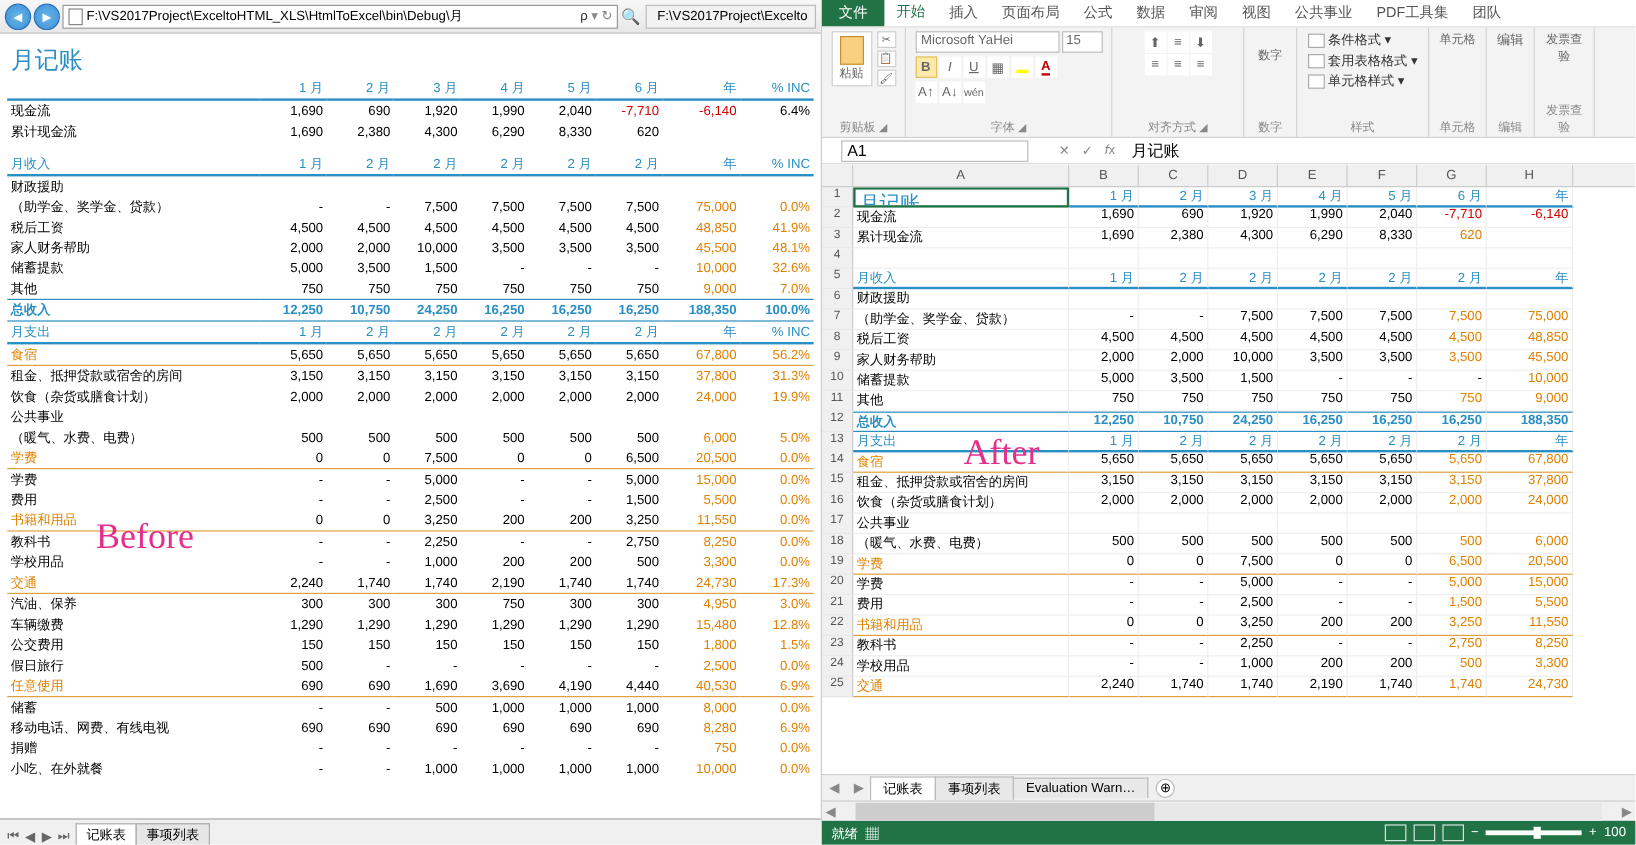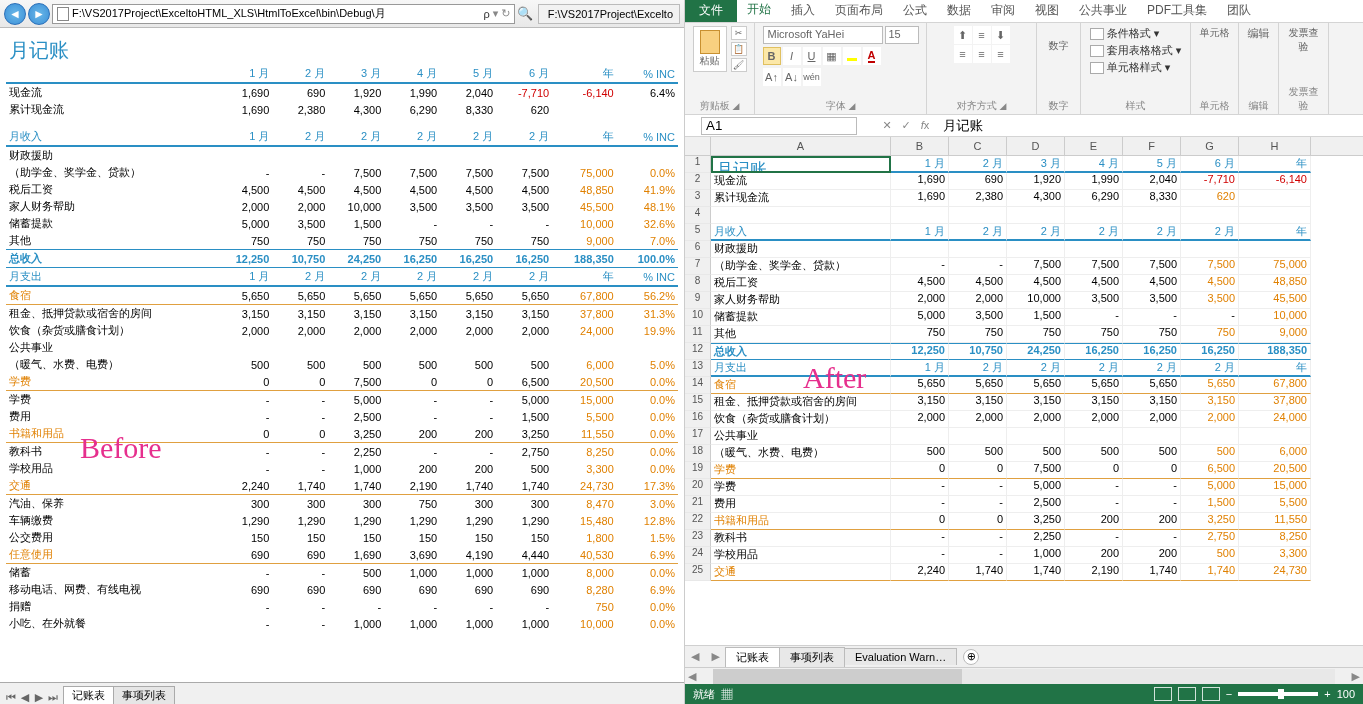--- a/index.html
+++ b/index.html
@@ -400,21 +400,21 @@
               <td class="orange-val">17.3%</td>
             </tr>
             <tr class="">
               <td>汽油、保养</td>
               <td class="">300</td>
               <td class="">300</td>
               <td class="">300</td>
               <td class="">750</td>
               <td class="">300</td>
               <td class="">300</td>
-              <td class="orange-val">8,470</td>
+              <td class="orange-val">4,950</td>
               <td class="orange-val">3.0%</td>
             </tr>
             <tr class="">
               <td>车辆缴费</td>
               <td class="">1,290</td>
               <td class="">1,290</td>
               <td class="">1,290</td>
               <td class="">1,290</td>
               <td class="">1,290</td>
               <td class="">1,290</td>
@@ -424,20 +424,31 @@
             <tr class="">
               <td>公交费用</td>
               <td class="">150</td>
               <td class="">150</td>
               <td class="">150</td>
               <td class="">150</td>
               <td class="">150</td>
               <td class="">150</td>
               <td class="orange-val">1,800</td>
               <td class="orange-val">1.5%</td>
+            </tr>
+            <tr class="">
+              <td>假日旅行</td>
+              <td class="">500</td>
+              <td class="">-</td>
+              <td class="">-</td>
+              <td class="">-</td>
+              <td class="">-</td>
+              <td class="">-</td>
+              <td class="orange-val">2,500</td>
+              <td class="orange-val">0.0%</td>
             </tr>
             <tr class="sub-orange">
               <td>任意使用</td>
               <td class="">690</td>
               <td class="">690</td>
               <td class="">1,690</td>
               <td class="">3,690</td>
               <td class="">4,190</td>
               <td class="">4,440</td>
               <td class="orange-val">40,530</td>

